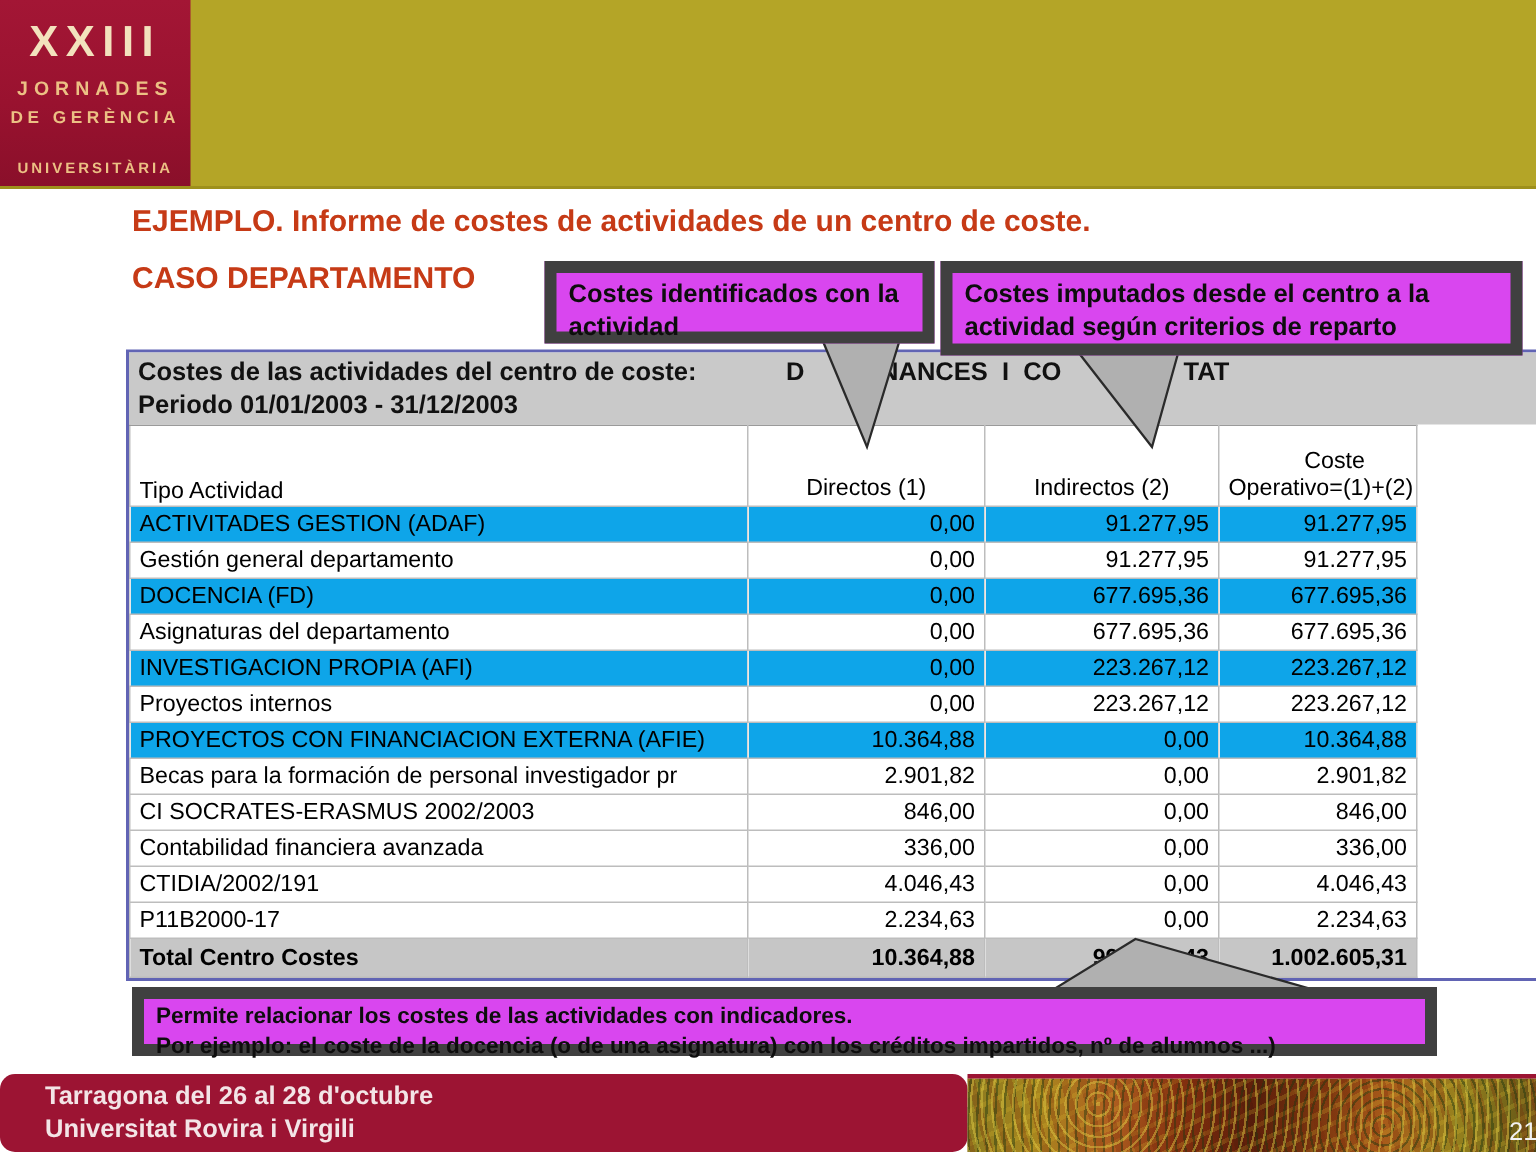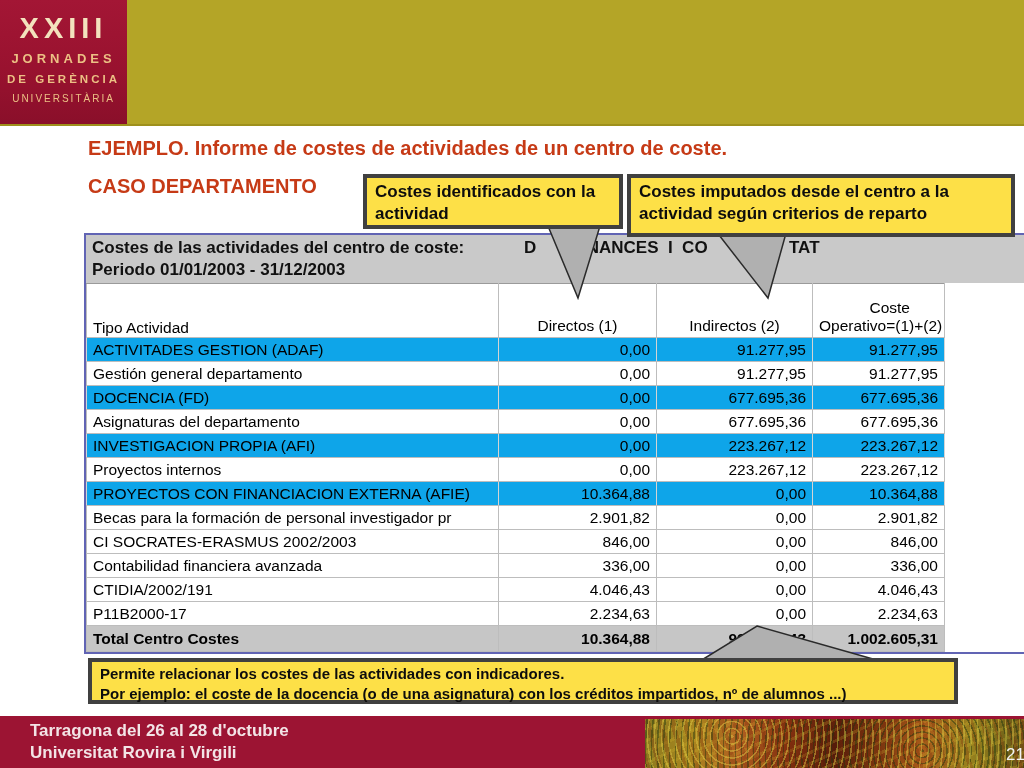--- a/index.html
+++ b/index.html
@@ -6,27 +6,27 @@
   #slide{
     position:relative;width:1024px;height:768px;background:#ffffff;
     font-family:"Liberation Sans",sans-serif;overflow:hidden;
   }
   
   .band{position:absolute;top:0;left:0;width:1024px;height:124px;background:#b4a527;border-bottom:2px solid #9e901c;}
   .logo{position:absolute;top:0;left:0;width:127px;height:124px;background:linear-gradient(180deg,#a31635 0%,#99122f 55%,#8a0f2a 100%);text-align:center;}
   .logo .l1{margin-top:12px;font-size:29px;font-weight:bold;letter-spacing:5px;color:#f3e2bd;}
   .logo .l2{margin-top:6px;font-size:13px;font-weight:bold;letter-spacing:4px;color:#ecc084;}
   .logo .l3{margin-top:7px;font-size:11.5px;font-weight:bold;letter-spacing:3px;color:#ecc084;}
-  .logo .l4{margin-top:8px;font-size:10px;font-weight:normal;letter-spacing:2px;color:#ecc084;}
+  .logo .l4{margin-top:22px;font-size:10px;font-weight:bold;letter-spacing:2px;color:#ecc084;}
   .slide-title{position:absolute;top:38px;right:104px;font-size:41px;font-weight:bold;color:#ffffff;}
   
   .heading{position:absolute;left:88px;top:137px;font-size:20px;font-weight:bold;color:#c63a16;}
   .subheading{position:absolute;left:88px;top:175px;font-size:20px;font-weight:bold;color:#c63a16;}
   
-  .callout{position:absolute;background:#fde047;border:4px solid #404040;color:#0d0d0d;
+  .callout{position:absolute;background:#d946ef;border:8px solid #404040;color:#0d0d0d;
            font-size:17px;font-weight:bold;line-height:22px;padding:3px 8px;z-index:30;box-sizing:border-box;}
   .callout.left-box{left:363px;top:174px;width:260px;height:55px;}
   .callout.right-box{left:627px;top:174px;width:388px;height:63px;}
   .callout.bottom-box{left:88px;top:658px;width:870px;height:46px;font-size:15px;line-height:20px;padding:2px 8px;}
   #pointer-layer{position:absolute;top:0;left:0;width:1024px;height:768px;z-index:20;pointer-events:none;}
   
   .table-wrap{position:absolute;left:84px;top:233px;width:964px;border:2px solid #6164b4;background:#ffffff;z-index:10;box-sizing:border-box;}
   .tbl-title{background:#c9c9c9;position:relative;height:48px;font-weight:bold;font-size:17px;color:#111;}
   .tbl-title .line1{position:absolute;left:6px;top:3px;white-space:nowrap;}
   .tbl-title .frag{position:absolute;top:3px;white-space:pre;}
@@ -38,21 +38,21 @@
   thead th{height:51px;vertical-align:bottom;background:#ffffff;border-top:1px solid #9a9a9a;}
   thead th.a{text-align:left;}
   thead th.n{text-align:center;padding-bottom:2px;}
   thead th.coste{text-align:right;padding-bottom:2px;}
   thead th.coste .top{padding-right:28px;}
   td.num{text-align:right;}
   tr.section td{background:#0ea5e9;font-weight:normal;border-left-color:#d4d4d4;border-right-color:#d4d4d4;}
   tr.total td{background:#c6c6c6;font-weight:bold;height:25px;border-top:1px solid #8f8f8f;}
   
   .footer{position:absolute;left:0;top:716px;width:1024px;height:52px;}
-  .footer-left{position:absolute;left:0;top:0;width:645px;height:52px;background:#9c1433;color:#f3e4e6;font-weight:bold;font-size:17px;}
+  .footer-left{position:absolute;left:0;top:0;width:645px;height:52px;background:#9c1433;color:#f3e4e6;font-weight:bold;font-size:17px;border-radius:10px;}
   .footer-left .fl1{margin:5px 0 0 30px;} .footer-left .fl2{margin:2px 0 0 30px;}
   .footer-art{position:absolute;left:645px;top:0;width:396px;height:52px;border-top:3px solid #9c1433;box-sizing:border-box;
     background-image:
       repeating-radial-gradient(circle at 22% 35%, rgba(225,205,70,.45) 0 1.5px, rgba(0,0,0,0) 1.5px 7px),
       repeating-radial-gradient(circle at 70% 65%, rgba(30,55,15,.45) 0 1.5px, rgba(0,0,0,0) 1.5px 6px),
       repeating-linear-gradient(75deg, rgba(120,40,10,.28) 0 5px, rgba(0,0,0,0) 5px 12px),
       repeating-linear-gradient(-25deg, rgba(215,185,45,.22) 0 3px, rgba(0,0,0,0) 3px 10px),
       linear-gradient(95deg,#8a7a20 0%,#a8861e 12%,#b06020 24%,#83300f 36%,#551c0a 48%,#7e3810 60%,#a85a1a 70%,#97821e 82%,#6f5f18 92%,#7c3a12 100%);
   }
   .page-num{position:absolute;right:16px;top:26px;font-size:17px;color:#f2f2f2;}

